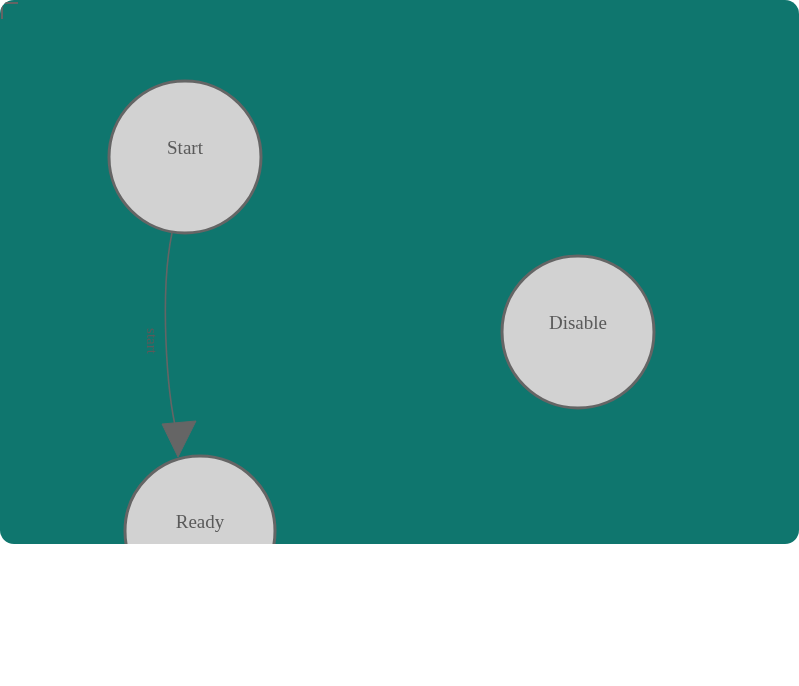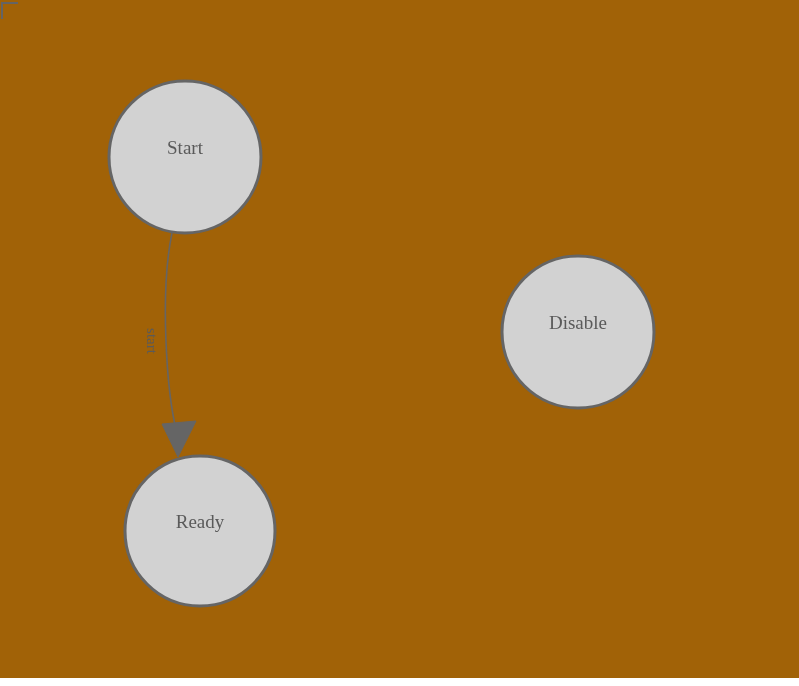--- a/index.html
+++ b/index.html
@@ -7,23 +7,24 @@
     margin: 0;
     padding: 0;
     background: #ffffff;
   }
   body {
     font-family: "Liberation Serif", "DejaVu Serif", serif;
   }
   #canvas {
     position: relative;
     width: 799px;
-    height: 678px;
-    background: #a16207;
+    height: 544px;
+    background: #0f766e;
     overflow: hidden;
+    border-radius: 14px;
   }
   #diagram-svg {
     position: absolute;
     left: 0;
     top: 0;
     width: 799px;
     height: 686px;
   }
   .node-circle {
     fill: #d2d2d2;

